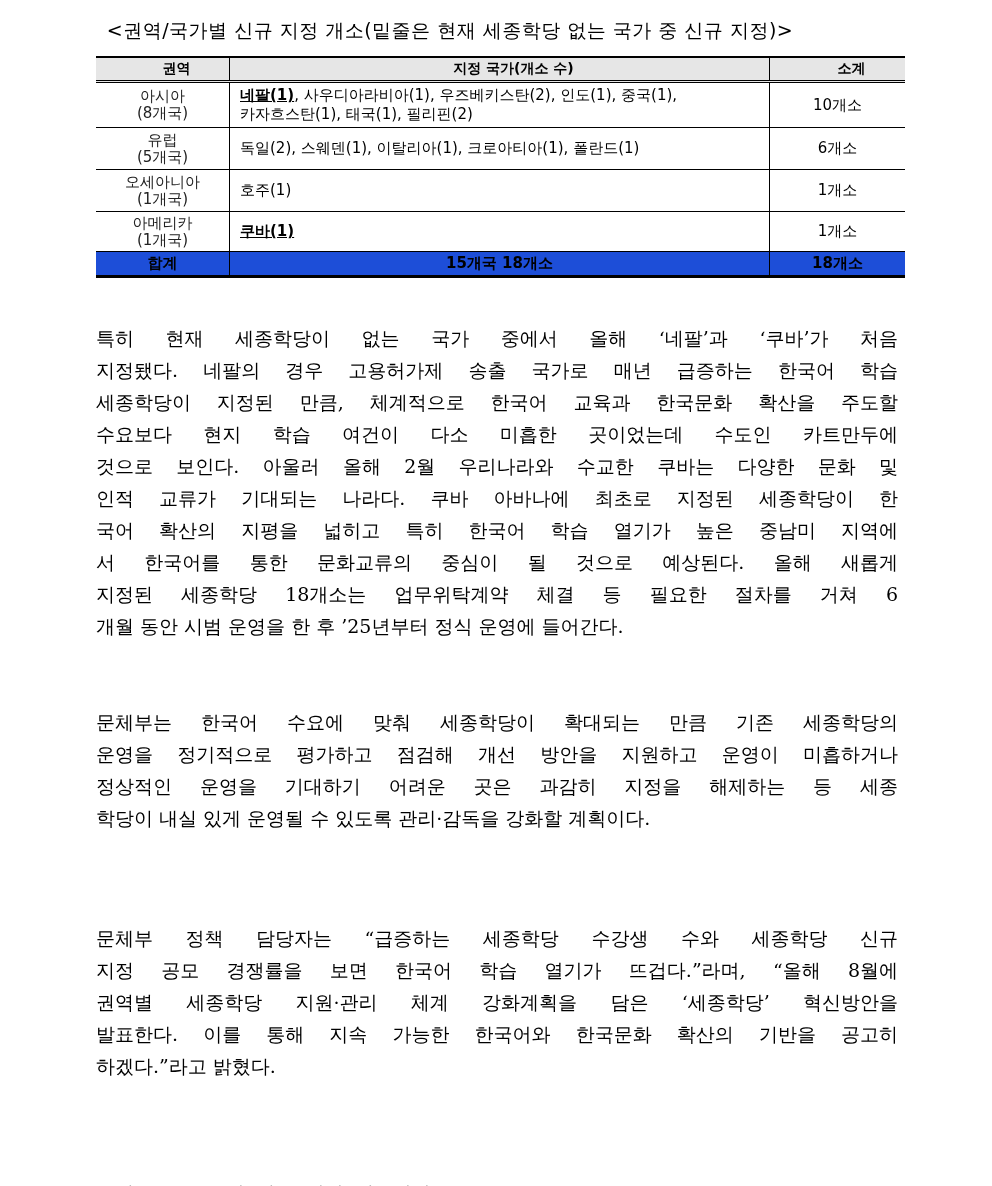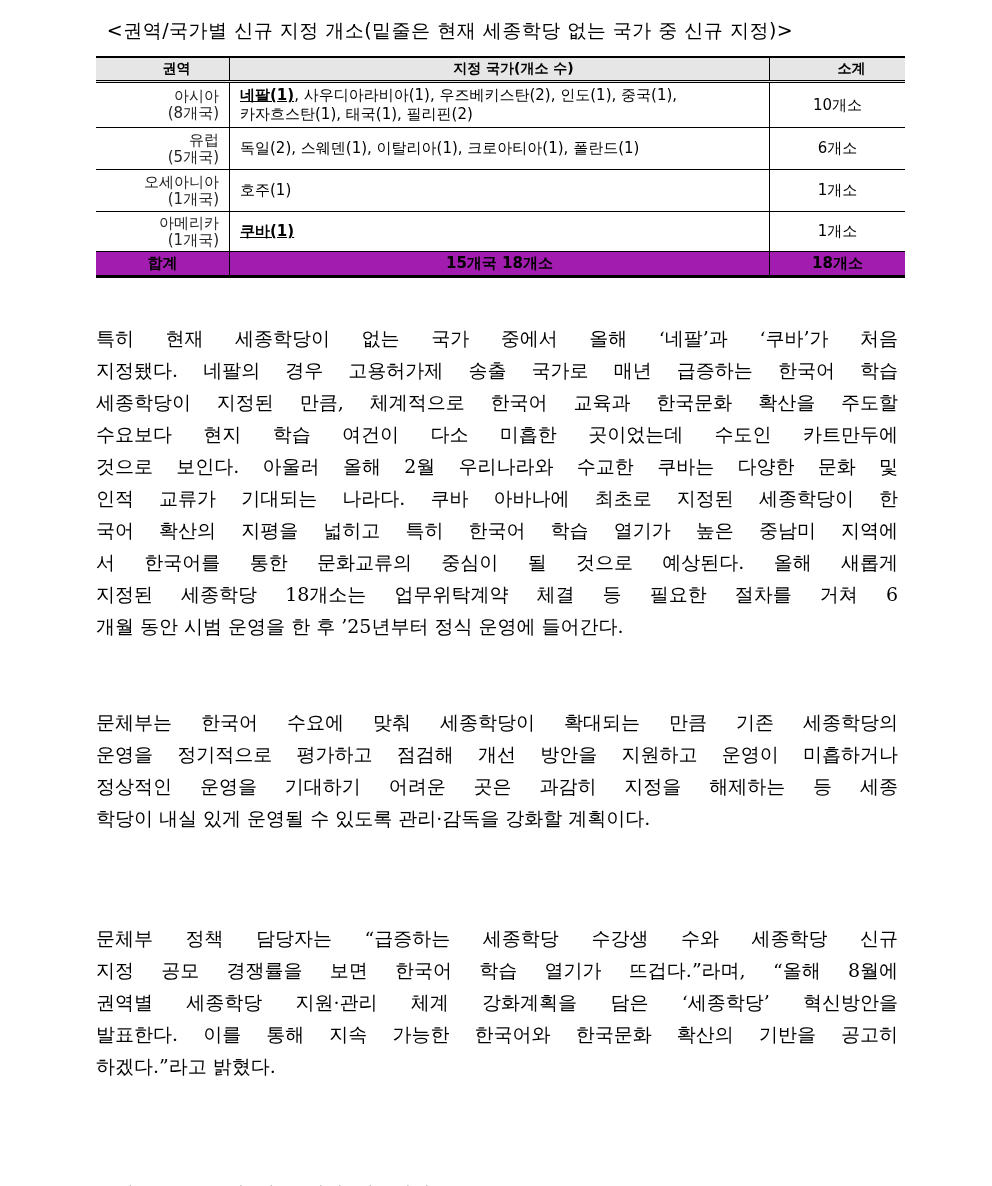--- a/index.html
+++ b/index.html
@@ -20,29 +20,29 @@
     border-bottom: 1px solid #000; padding: 0 10px;
   }
   table.t tr > :first-child { border-left: none; }
   table.t tr > :last-child { border-right: none; }
   table.t td.sub, table.t th.sub { border-left: 1px dotted #000; }
   table.t thead th {
     background: #e6e6e6; font-weight: bold; height: 22px;
     border-top: 2px solid #000; border-bottom: 3px double #000;
     text-align: center; font-size: 14px; padding-left: 38px;
   }
-  table.t td.region { text-align: right; width: 113px; line-height: 17px; color: #222; }
+  table.t td.region { text-align: center; width: 113px; line-height: 17px; color: #222; }
   table.t td.countries { line-height: 19px; }
   table.t td.sub { text-align: center; width: 115px; }
   .row-asia td { height: 44px; }
   .row-eu td { height: 41px; }
   .row-oc td { height: 41px; }
   .row-am td { height: 39px; }
   table.t tr.total td {
-    background: #a21caf; font-weight: bold; text-align: center; height: 23px;
+    background: #1d4ed8; font-weight: bold; text-align: center; height: 23px;
     border-bottom: 3px solid #000;
   }
   .ul { text-decoration: underline; font-weight: bold; }
   .para {
     position: absolute; left: 96px; width: 802px;
     font-size: 19px; line-height: 32px; text-align: justify;
     font-family: "DejaVu Serif", serif;
   }
   .para .ln { display: block; text-align: justify; text-align-last: justify; white-space: nowrap; }
   .para .ln.last { text-align-last: left; }

